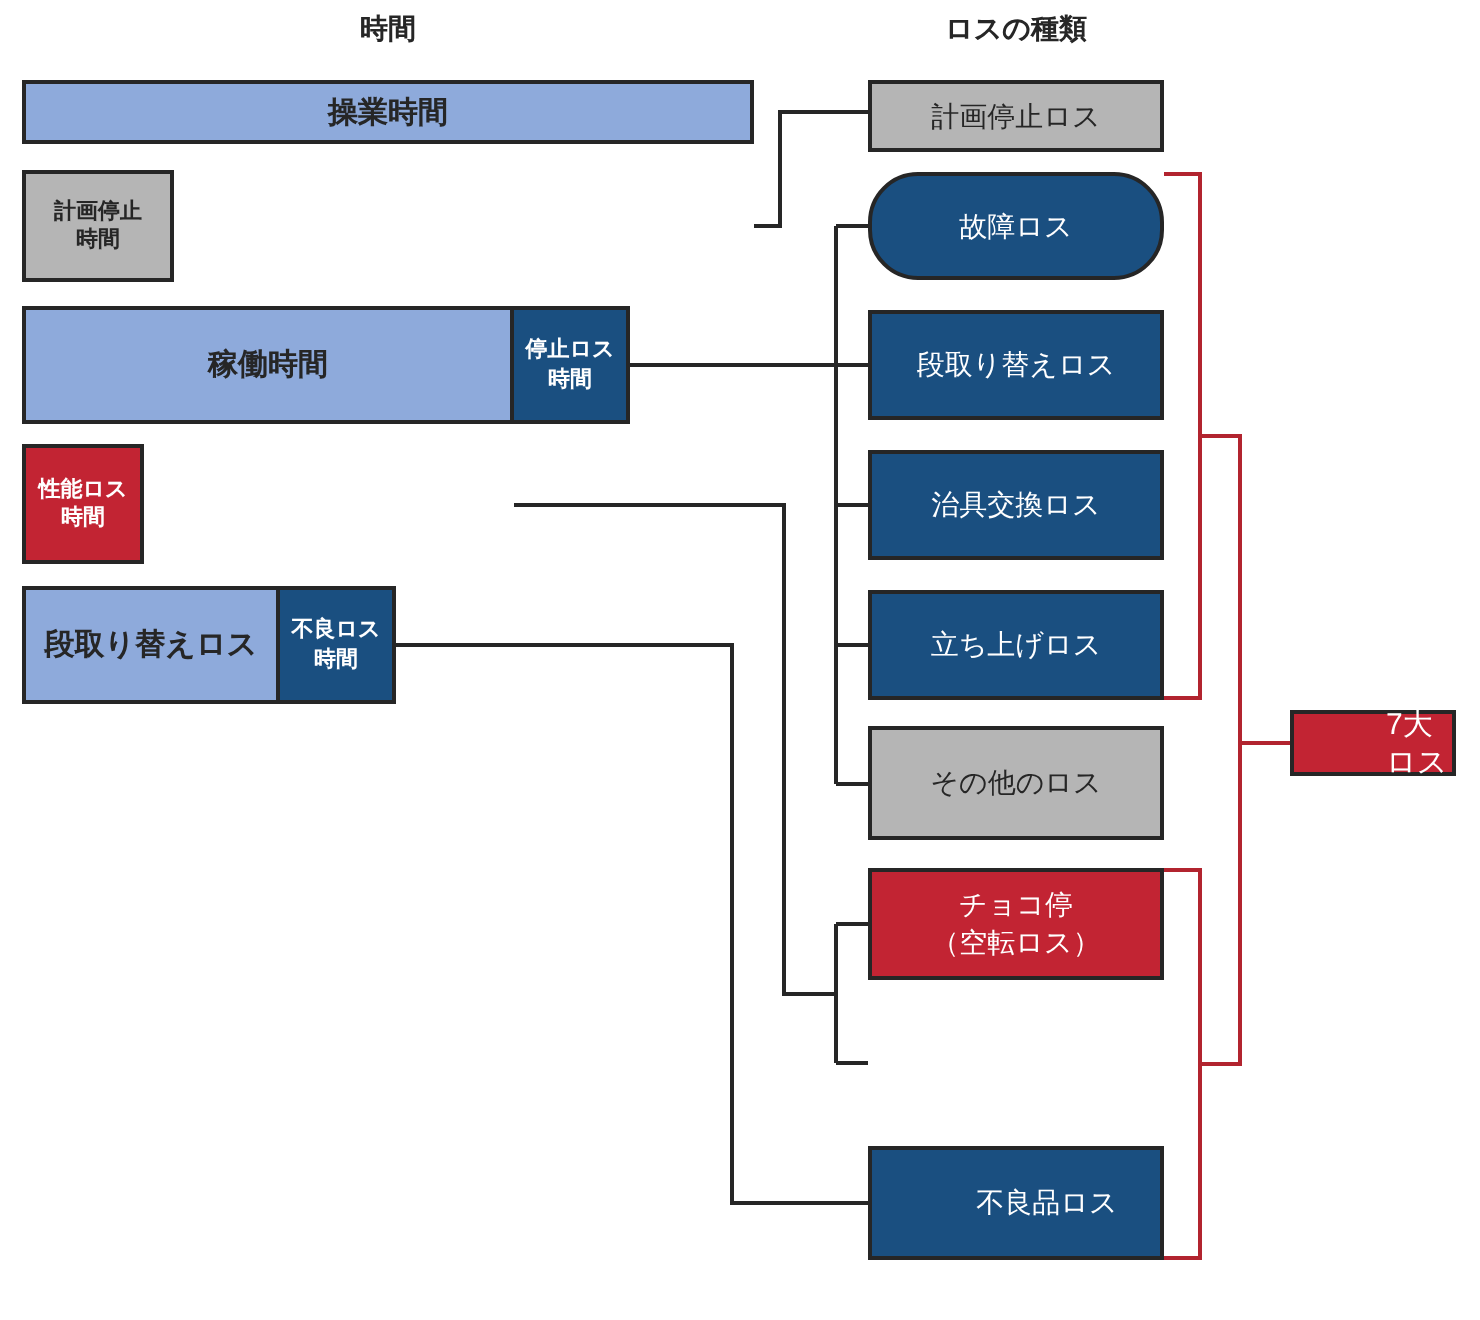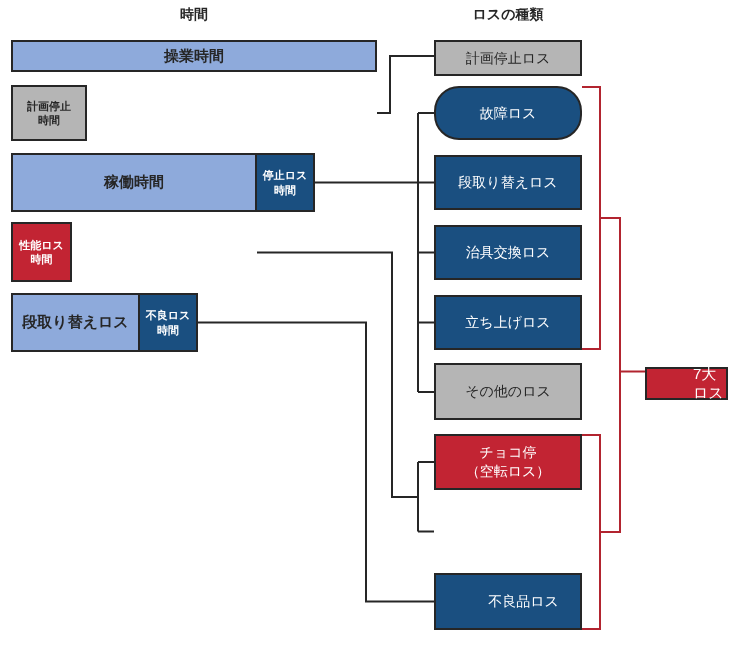--- a/index.html
+++ b/index.html
@@ -25,21 +25,21 @@
   .seg-label{font-size:11px;font-weight:bold;line-height:1.3;}
   .seg-label.on-dark{color:var(--text-light);}
   .seg-label.on-gray{color:var(--text-dark);}
   .loss-box{position:absolute;left:434px;width:148px;box-sizing:border-box;z-index:1;
     border:2px solid var(--border-dark);display:flex;flex-direction:column;
     align-items:center;justify-content:center;text-align:center;
     font-size:14px;line-height:1.35;}
   .loss-box.darkblue{background:var(--dark-blue);color:var(--text-light);}
   .loss-box.gray{background:var(--gray);color:var(--text-dark);}
   .loss-box.red{background:var(--red);color:var(--text-light);}
-  #seven-loss{position:absolute;left:645px;top:367px;width:83px;height:33px;z-index:1;
+  #seven-loss{position:absolute;left:645px;top:355px;width:83px;height:33px;z-index:1;
     box-sizing:border-box;border:2px solid var(--border-dark);background:var(--red);
     color:var(--text-light);display:flex;align-items:center;justify-content:center;
     font-size:15px;padding-left:46px;}
 </style>
 </head>
 <body>
 
 <div id="stage">
 
   <svg id="wires" width="740" height="660" viewBox="0 0 740 660">

